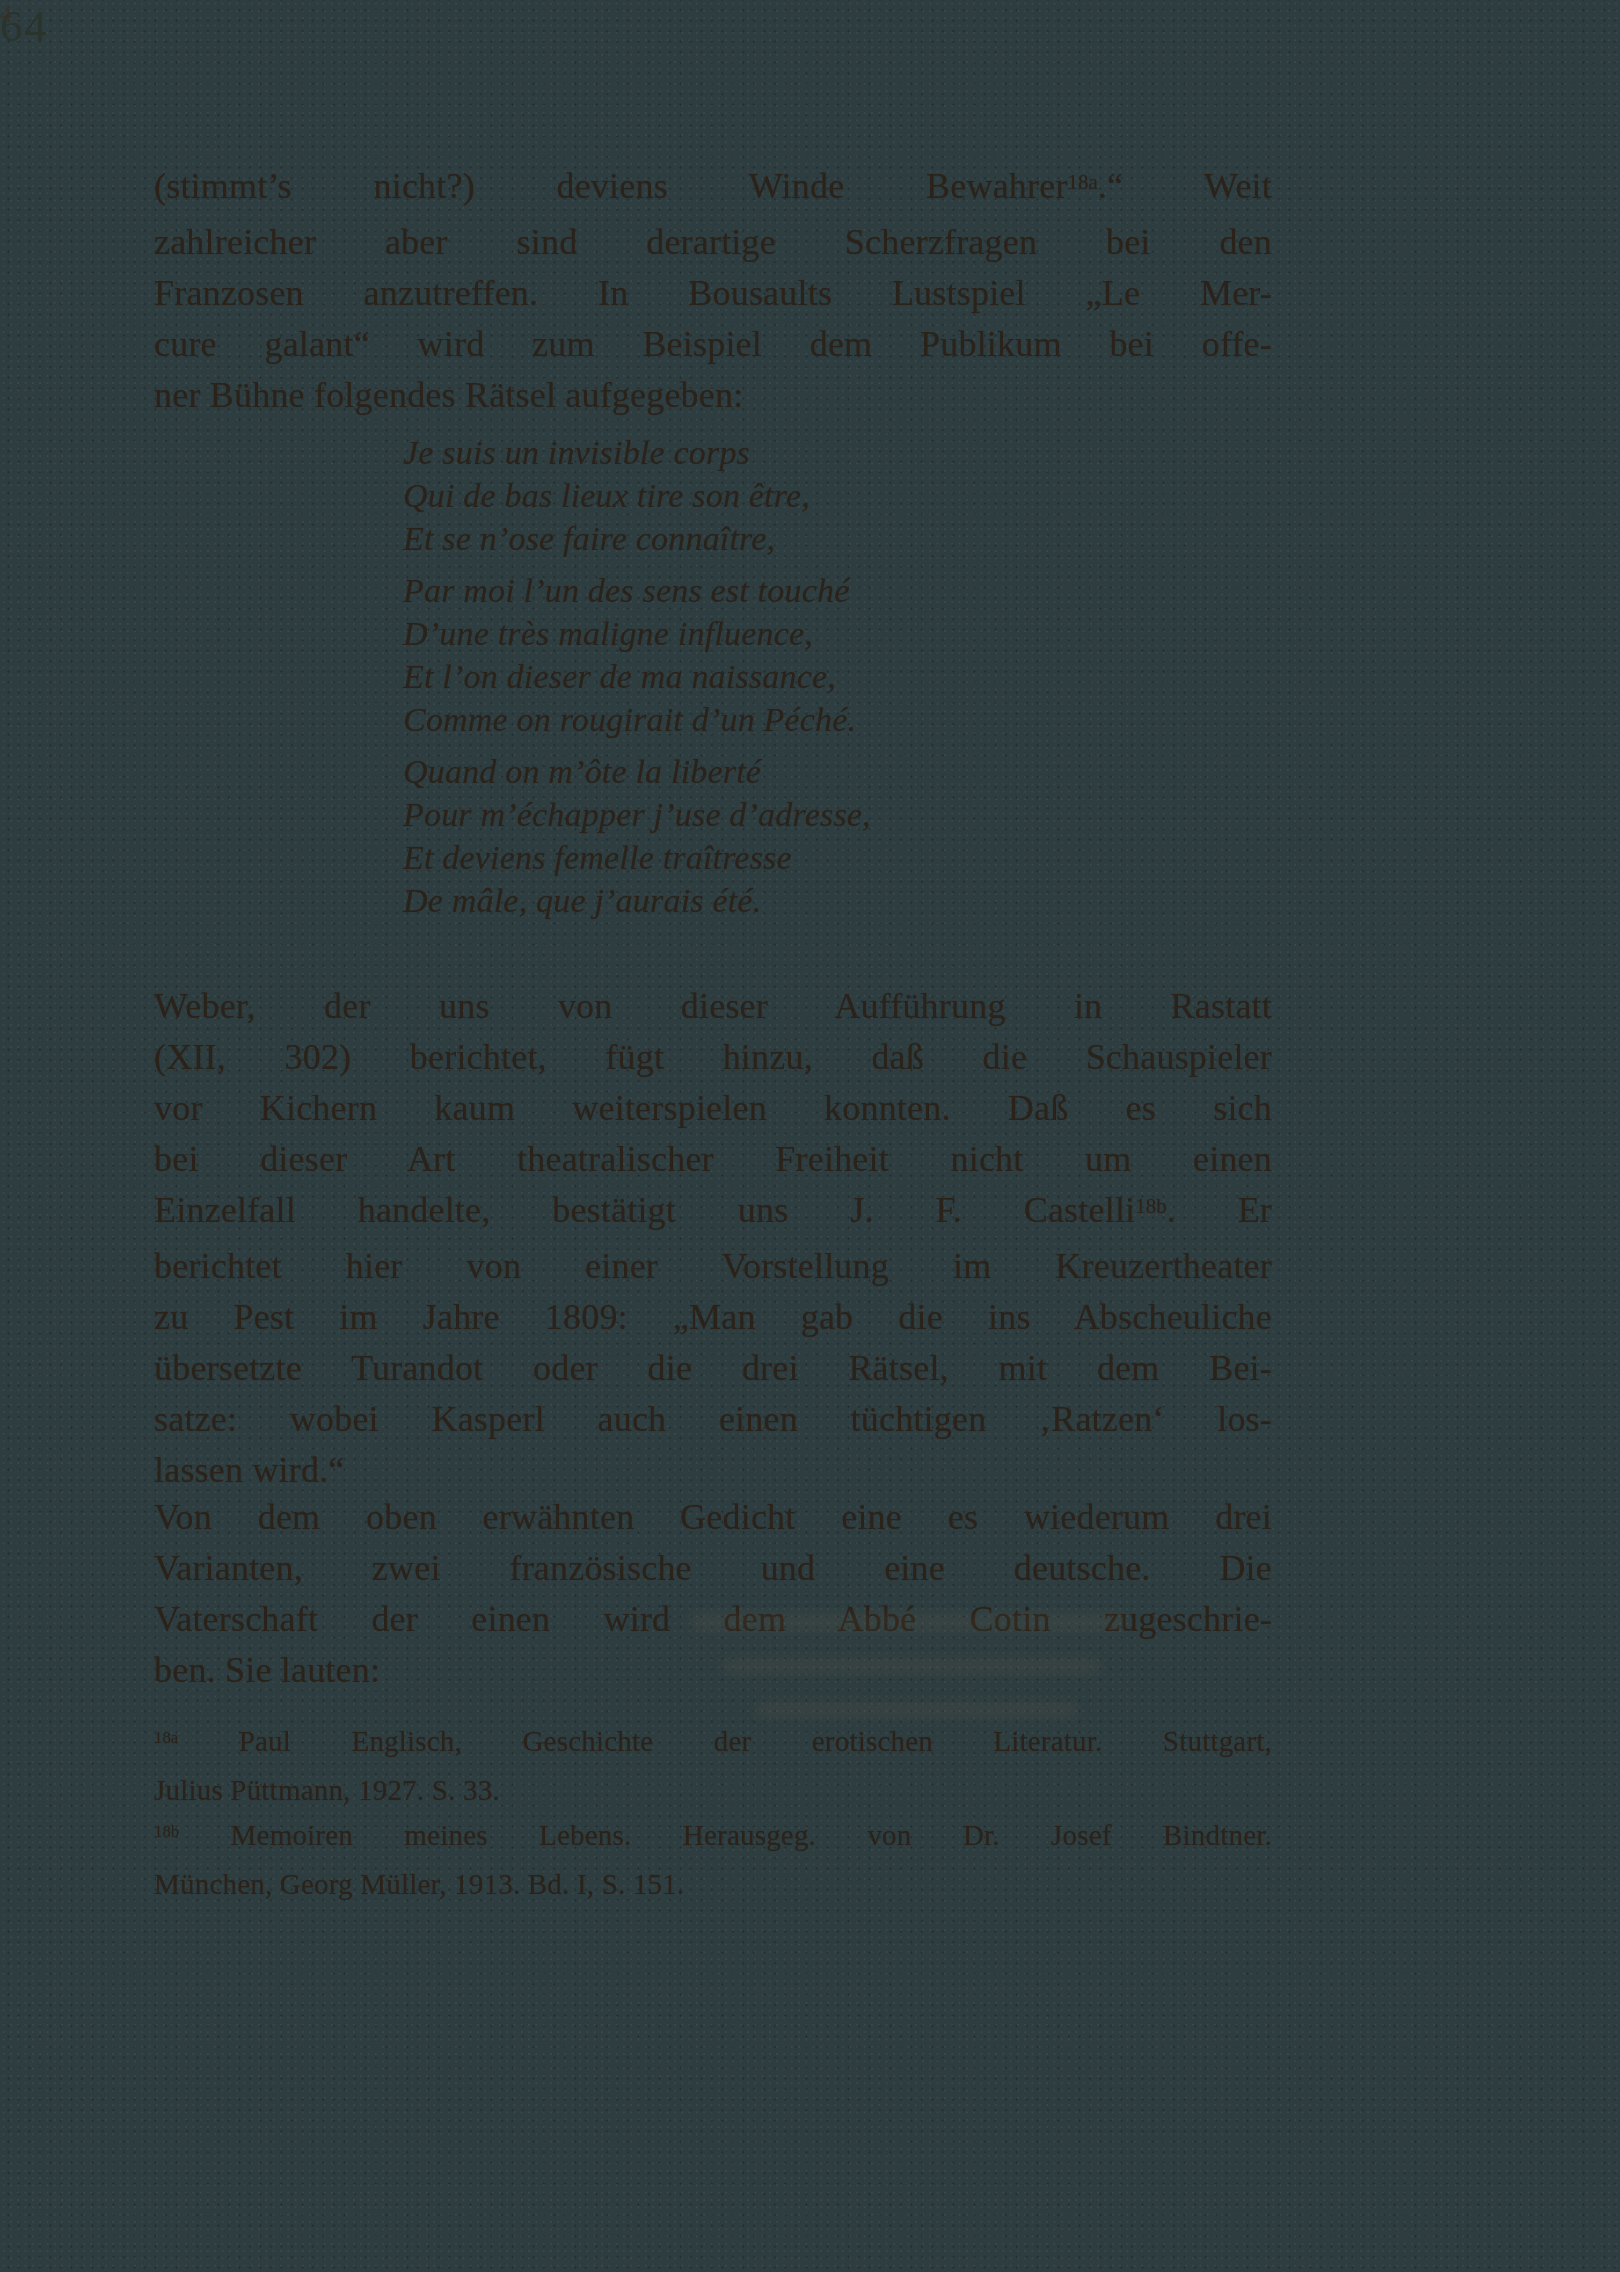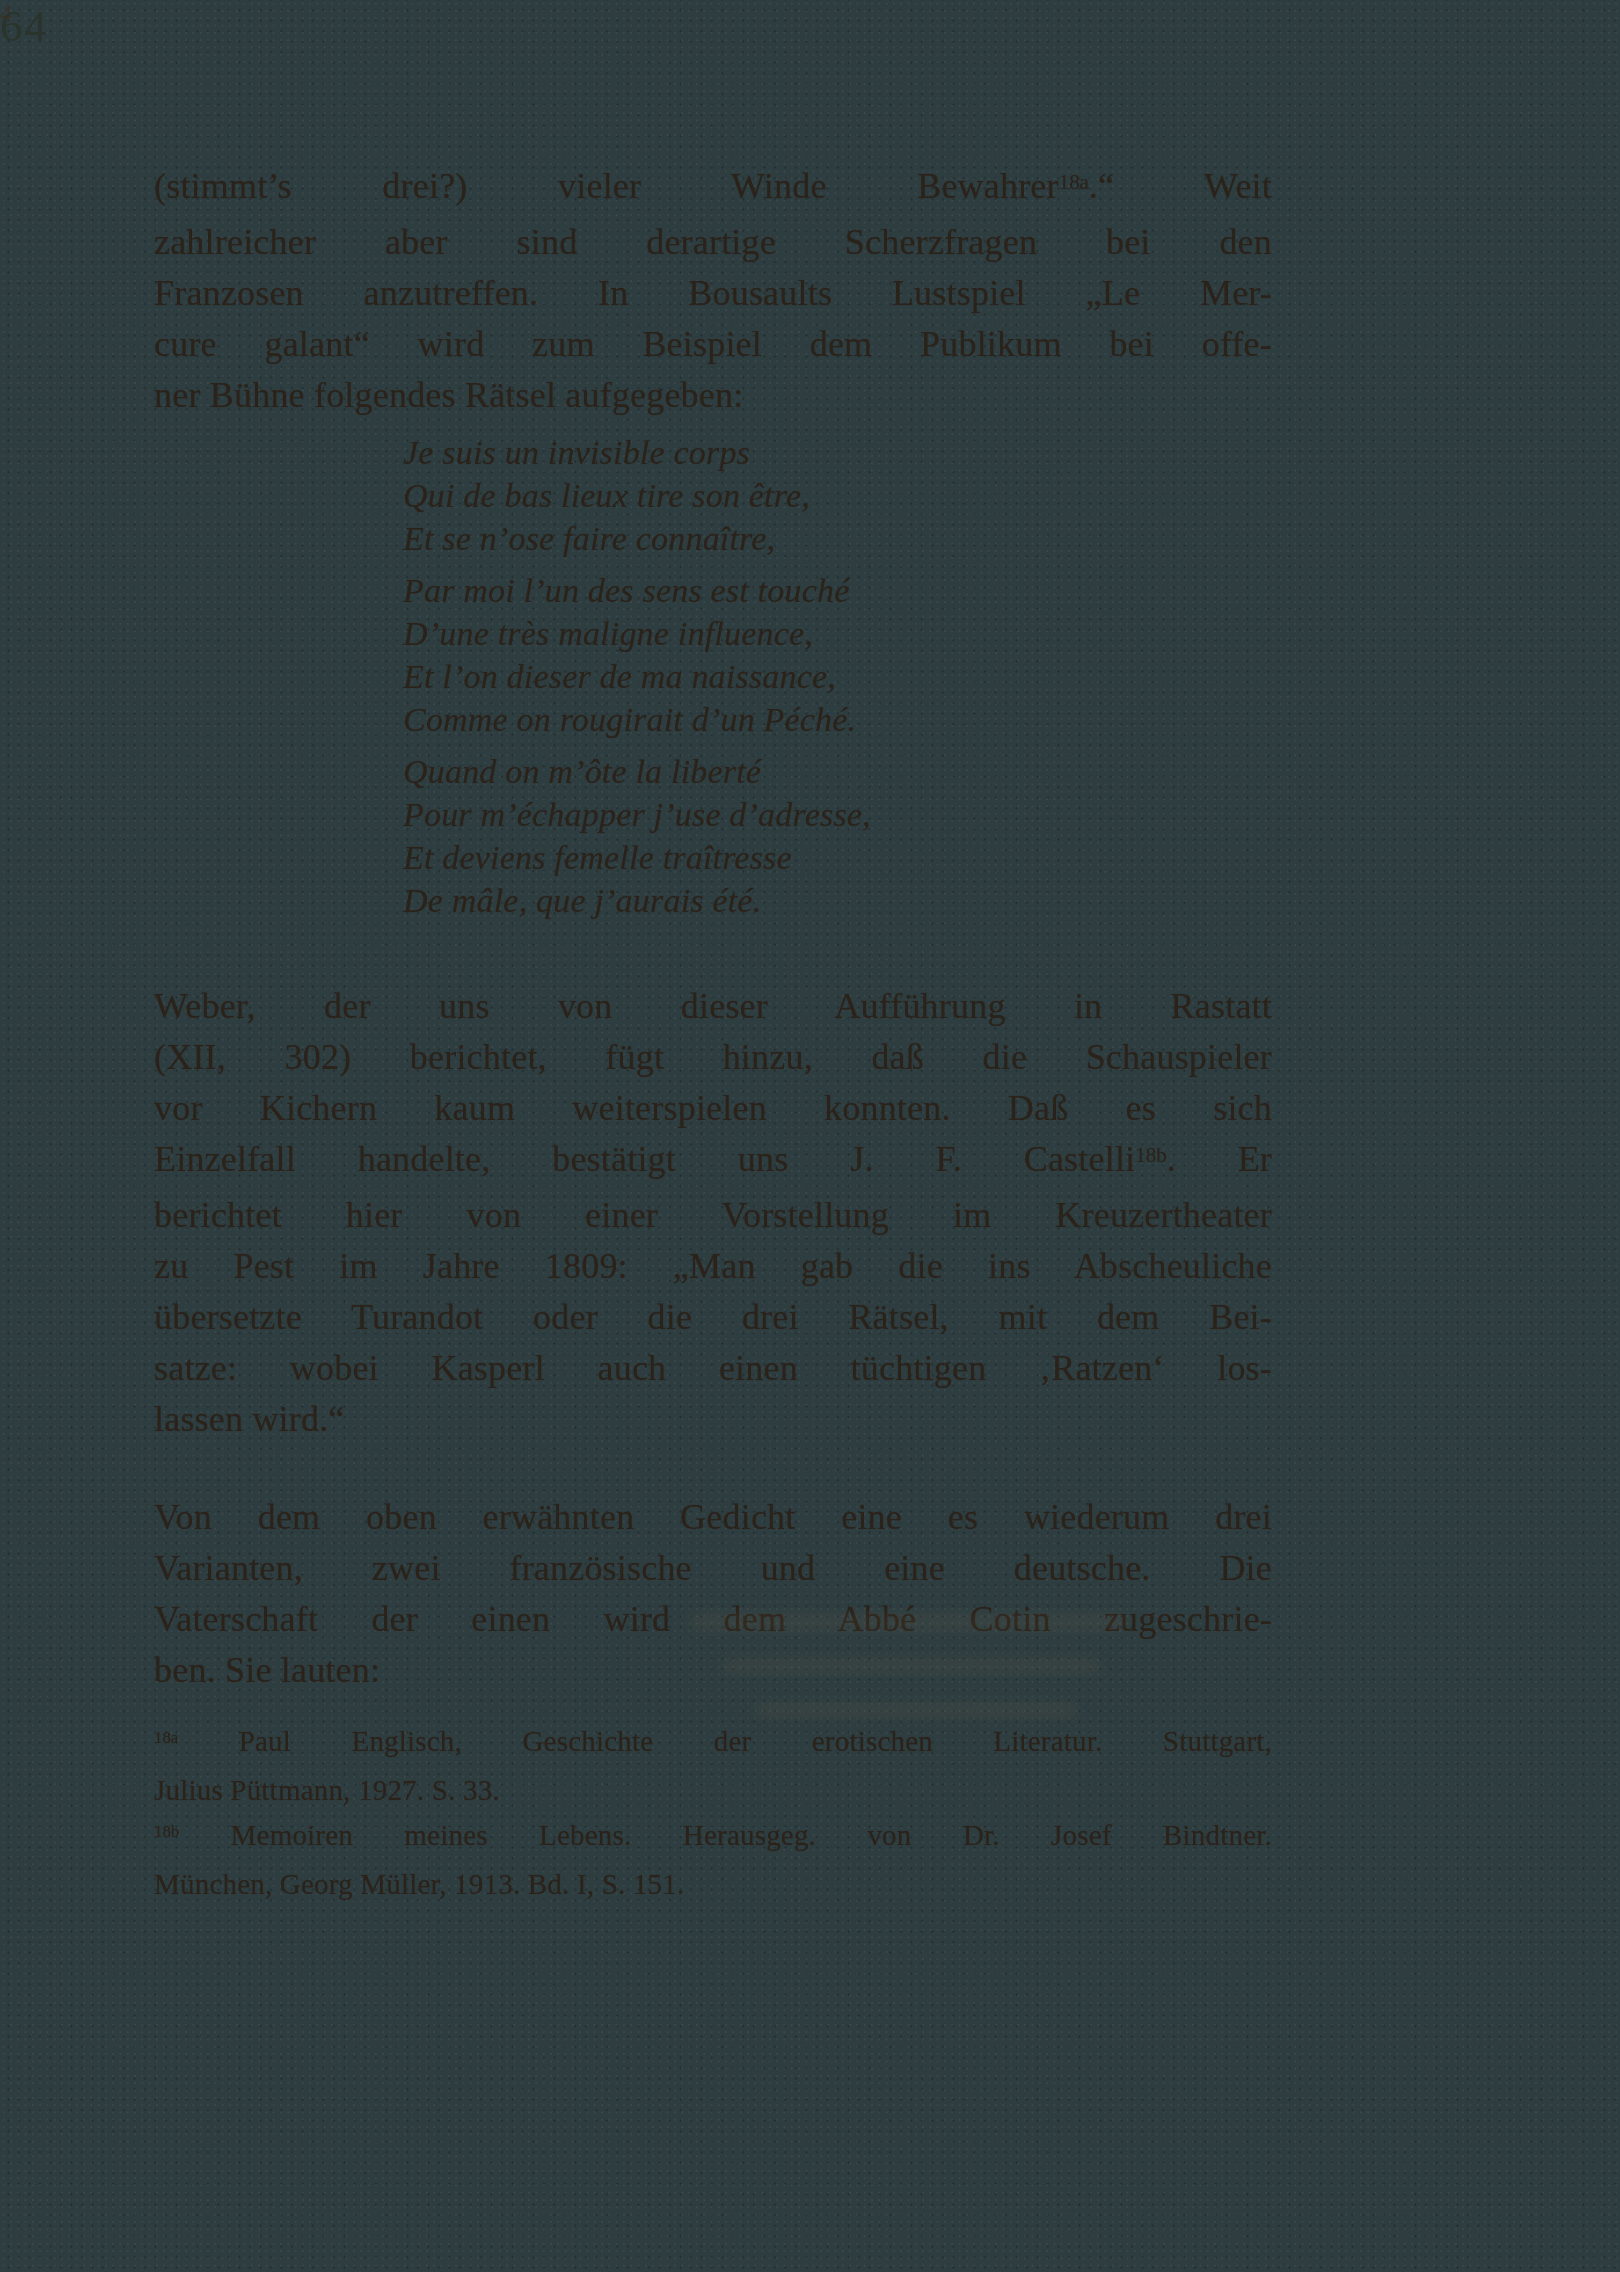--- a/index.html
+++ b/index.html
@@ -77,21 +77,21 @@
   </div>
   <div class="gutter-seam"></div>
   <div class="blue-mark" style="top:130px;height:77px;"></div>
   <div class="blue-mark" style="top:247px;height:57px;"></div>
   <div class="blue-mark" style="top:697px;height:97px;"></div>
   <div class="green-mark" style="top:1175px;height:57px;"></div>
 
   <div class="page">
 
     <div class="textblock" style="left:154px;top:161px;width:1118px;">
-        <div class="ln"><span>(stimmt’s drei?) vieler Winde Bewahrer</span><sup>18a</sup><span>.“  Weit</span></div>
+        <div class="ln"><span>(stimmt’s nicht?) deviens Winde Bewahrer</span><sup>18a</sup><span>.“  Weit</span></div>
         <div class="ln"><span>zahlreicher aber sind derartige Scherzfragen bei den</span></div>
         <div class="ln"><span>Franzosen anzutreffen. In Bousaults Lustspiel „</span><span class="it">Le Mer-</span></div>
         <div class="ln"><span class="it">cure galant</span><span>“ wird zum Beispiel dem Publikum bei offe-</span></div>
         <div class="ln flush"><span>ner Bühne folgendes Rätsel aufgegeben:</span></div>
       </div>
 
     <div class="poem" style="left:403px;top:431px;width:632px;">
         <div class="stanza">
           <div class="ln poem-line">Je suis un invisible corps</div>
           <div class="ln poem-line">Qui de bas lieux tire son être,</div>
@@ -108,20 +108,21 @@
           <div class="ln poem-line">Pour m’échapper j’use d’adresse,</div>
           <div class="ln poem-line">Et deviens femelle traîtresse</div>
           <div class="ln poem-line">De mâle, que j’aurais été.</div>
         </div>
       </div>
 
     <div class="textblock" style="left:154px;top:981px;width:1118px;">
         <div class="ln"><span>Weber, der uns von dieser Aufführung in Rastatt</span></div>
         <div class="ln"><span>(XII, 302) berichtet, fügt hinzu, daß die Schauspieler</span></div>
         <div class="ln"><span>vor Kichern kaum weiterspielen konnten. Daß es sich</span></div>
+        <div class="ln"><span>bei dieser Art theatralischer Freiheit nicht um einen</span></div>
         <div class="ln"><span>Einzelfall handelte, bestätigt uns J. F. Castelli</span><sup>18b</sup><span>. Er</span></div>
         <div class="ln"><span>berichtet hier von einer Vorstellung im Kreuzertheater</span></div>
         <div class="ln"><span>zu Pest im Jahre 1809: „Man gab die ins Abscheuliche</span></div>
         <div class="ln"><span>übersetzte Turandot oder die drei Rätsel, mit dem Bei-</span></div>
         <div class="ln"><span>satze: wobei Kasperl auch einen tüchtigen ‚Ratzen‘ los-</span></div>
         <div class="ln flush"><span>lassen wird.“</span></div>
       </div>
 
     <div class="textblock" style="left:154px;top:1492px;width:1118px;">
         <div class="ln"><span>Von dem oben erwähnten Gedicht eine es wiederum drei</span></div>

